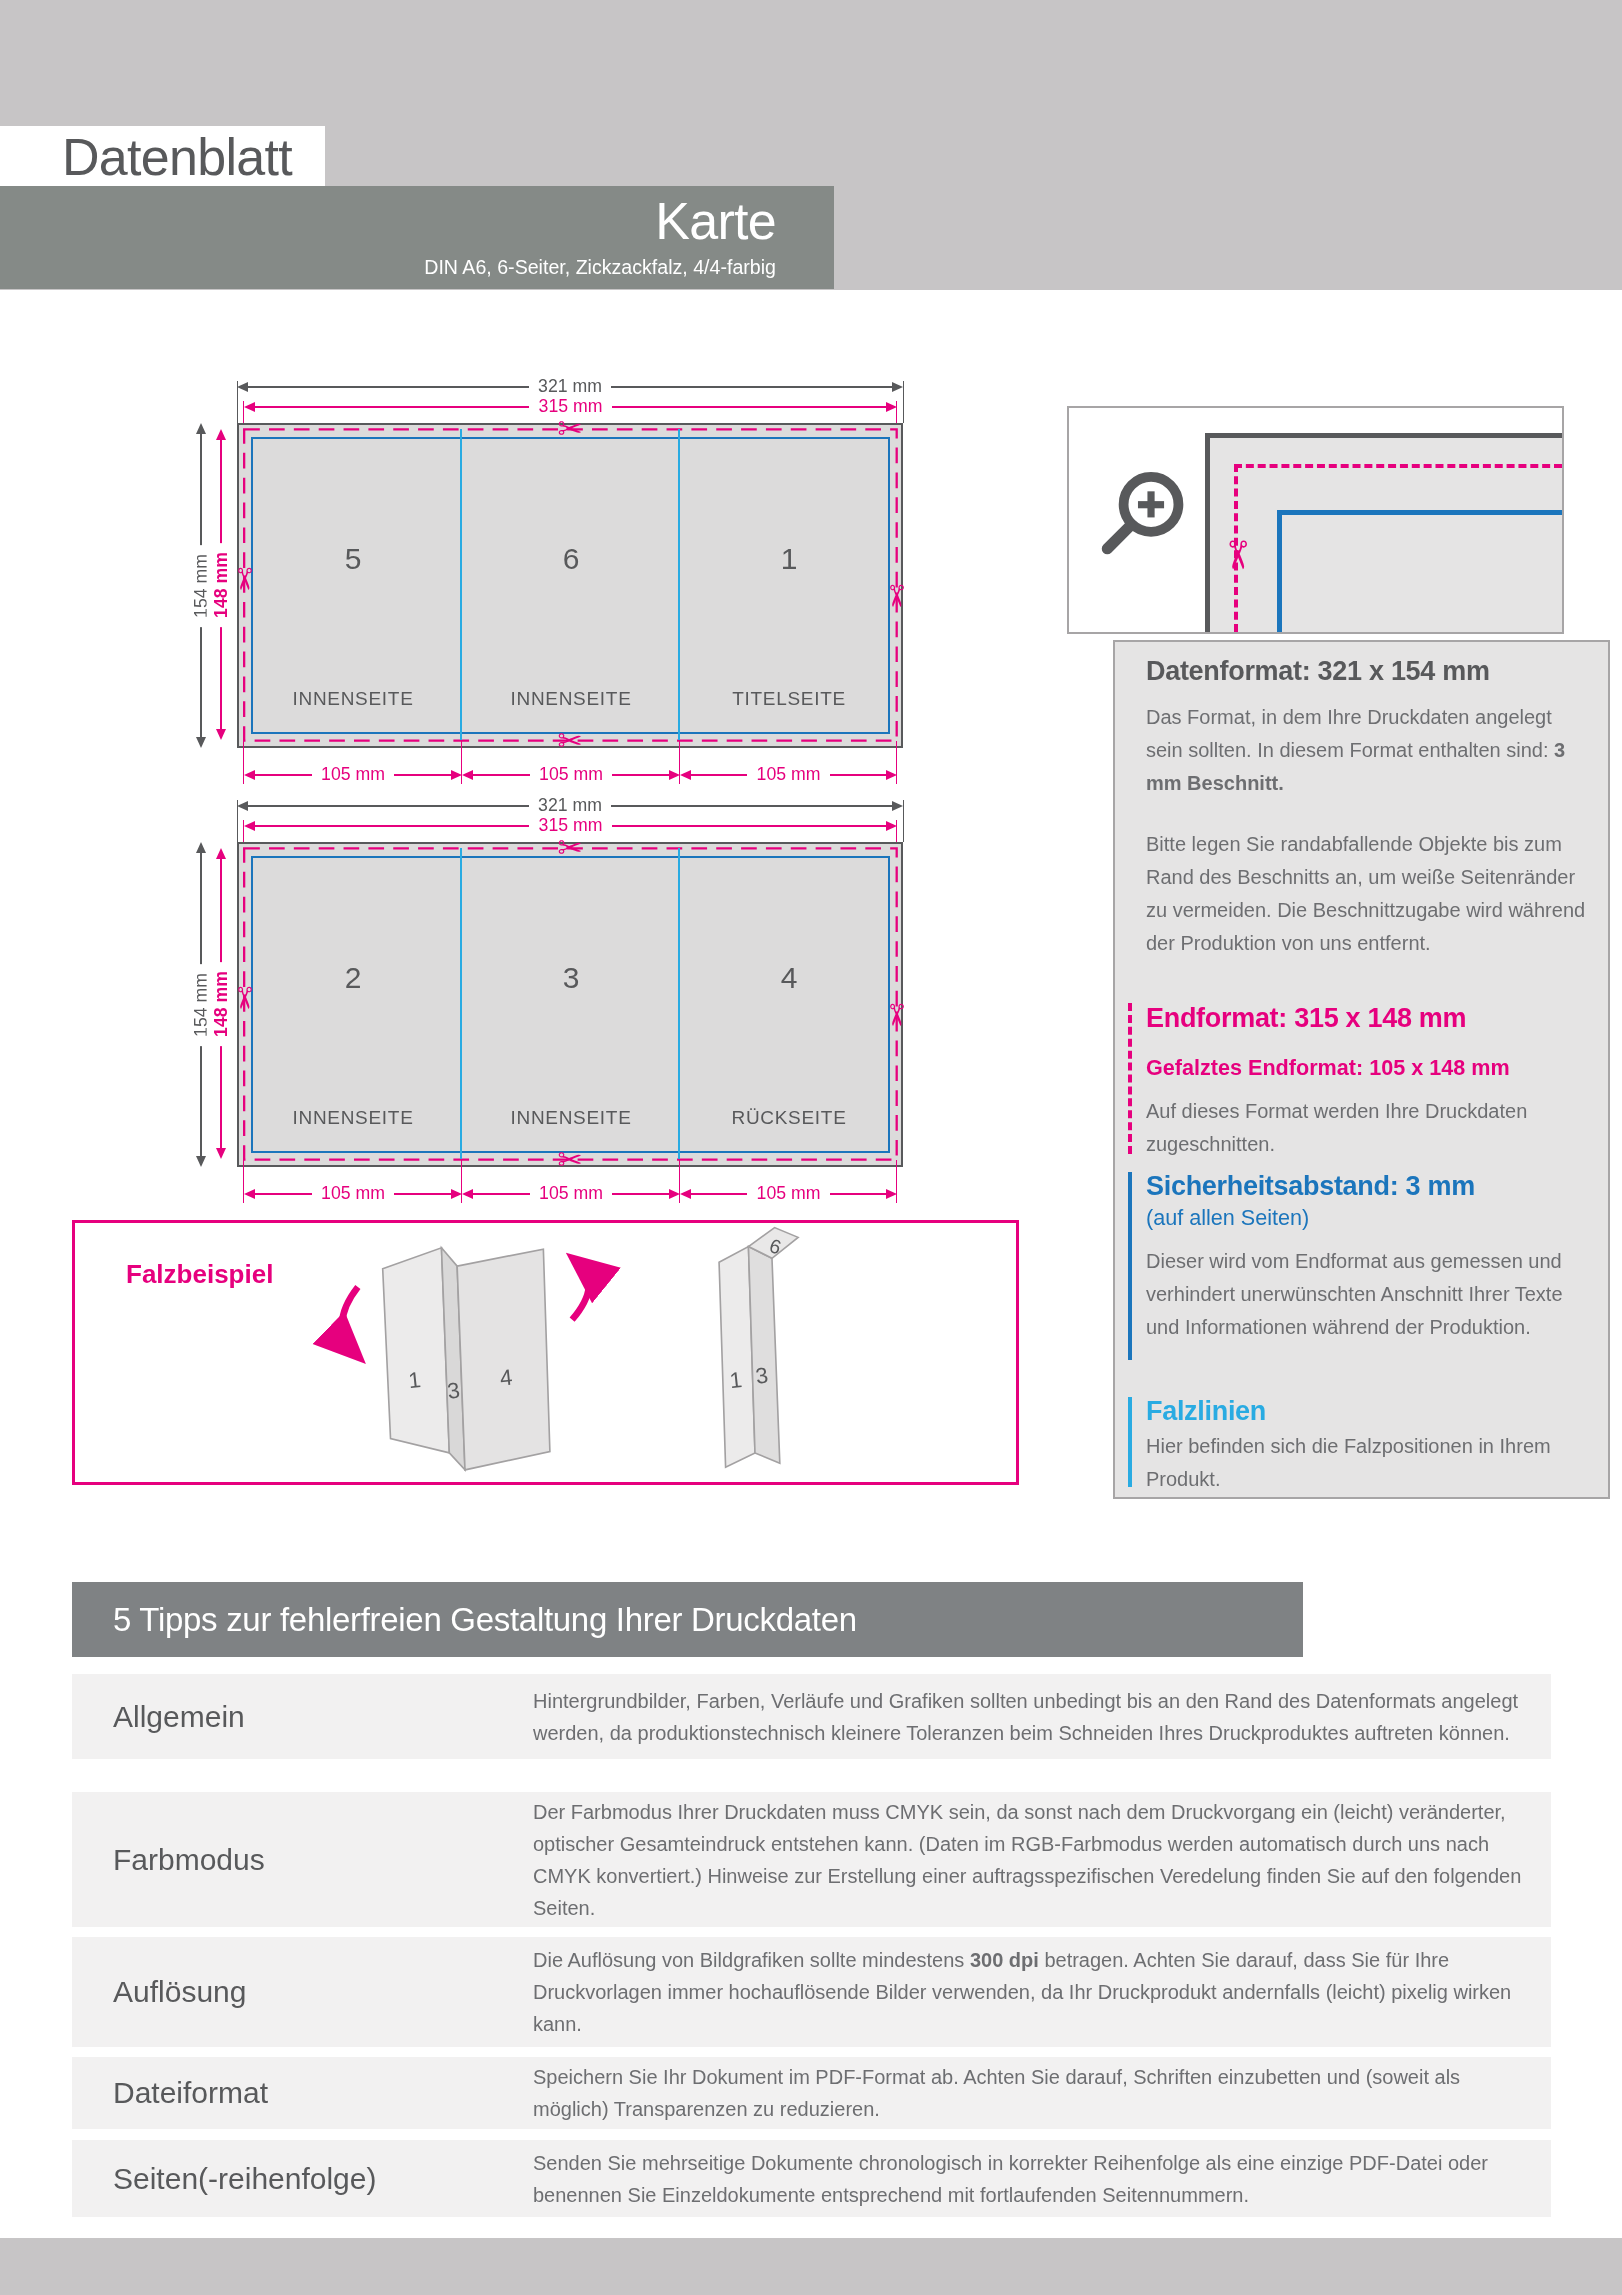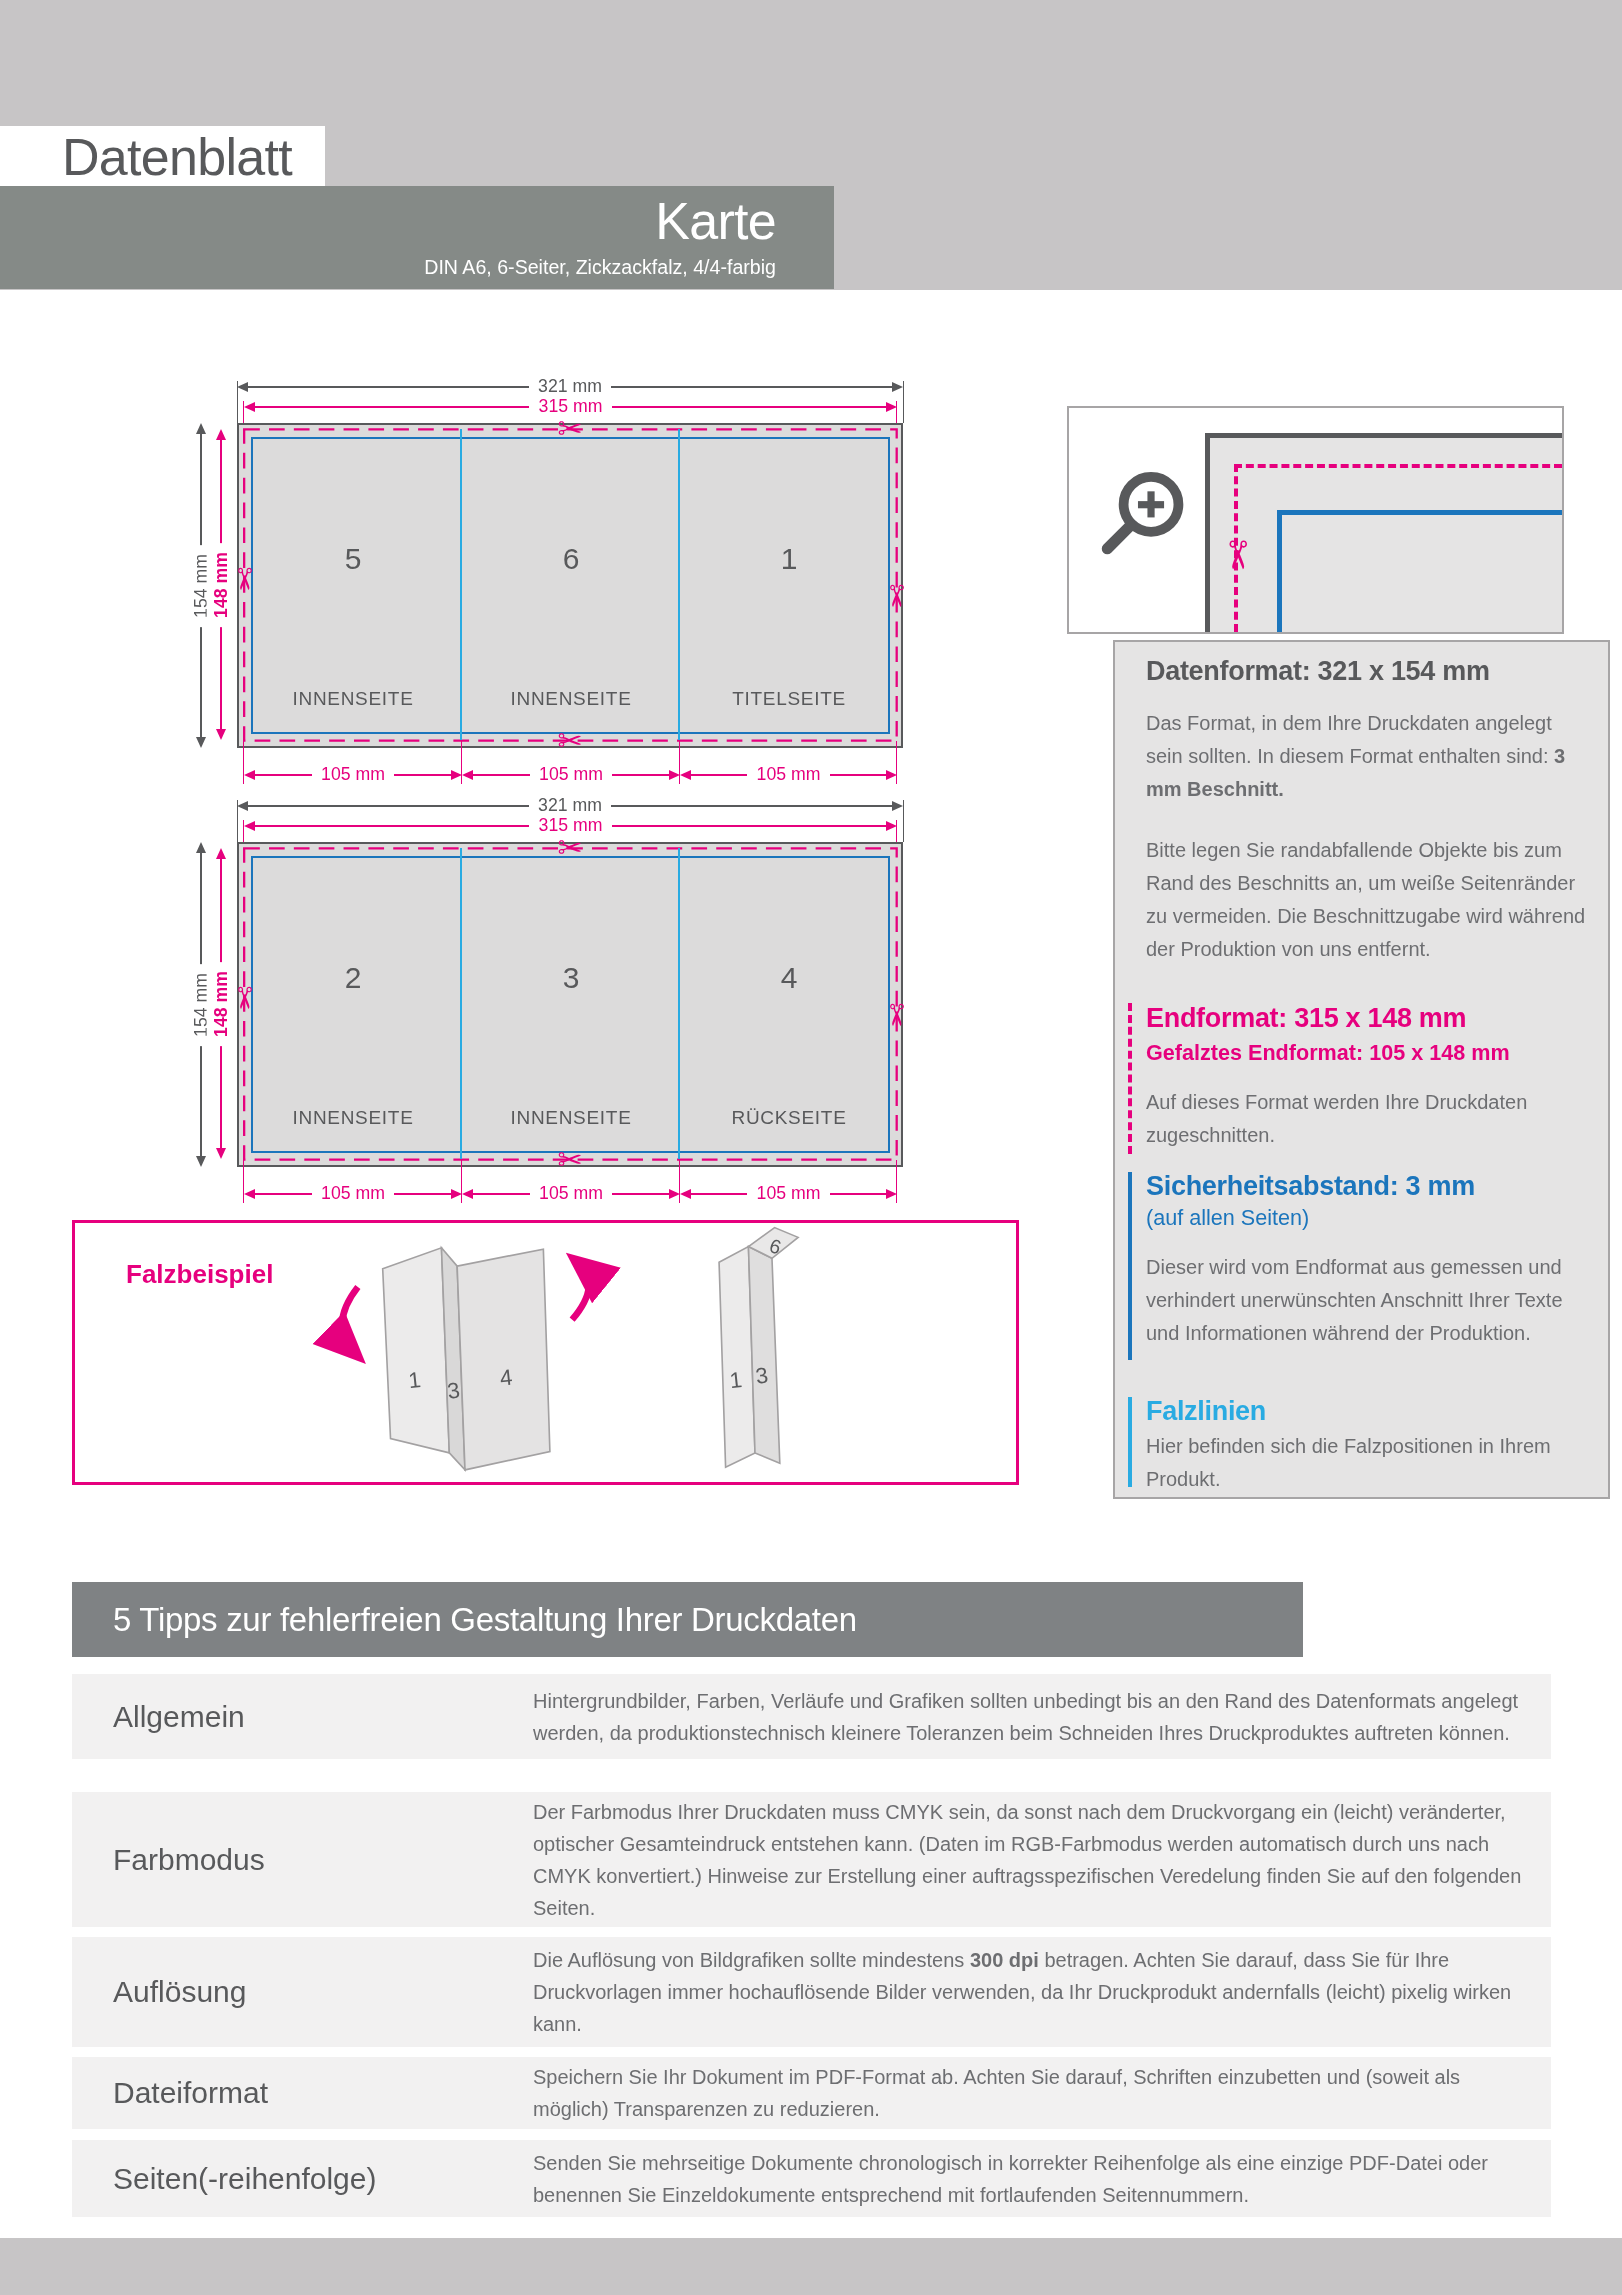--- a/index.html
+++ b/index.html
@@ -65,23 +65,23 @@
   .ln-blue-h{position:absolute;left:208px;top:102px;right:0;height:4.6px;background:#1b75bc;}
   .ln-blue-v{position:absolute;left:208px;top:102px;bottom:0;width:4.6px;background:#1b75bc;}
   .lens-scis{position:absolute;left:168px;top:147px;color:#e6007e;font-family:"DejaVu Sans",sans-serif;
              font-size:39px;transform:translate(-50%,-50%) rotate(90deg);}
 
   
   .infobox{position:absolute;left:1113px;top:640px;width:497px;height:859px;background:#e5e4e4;
            border:2px solid #a7a5a6;box-sizing:border-box;}
   .infobox .sect{position:absolute;left:31px;width:440px;}
   .ih{font-size:27px;font-weight:bold;letter-spacing:-0.3px;}
-  .isub{font-size:21.6px;font-weight:bold;margin-top:6px;}
+  .isub{font-size:21.6px;font-weight:bold;margin-top:21px;}
   .isub2{font-size:21.6px;margin-top:2.6px;}
-  .ibody{font-size:20px;line-height:33px;color:#6d6e71;margin-top:20px;}
+  .ibody{font-size:20px;line-height:33px;color:#6d6e71;margin-top:14px;}
   .bar{position:absolute;width:0;}
   .bar.dash{border-left:4.6px dashed #e6007e;}
   .bar.blue{border-left:4.6px solid #1b75bc;}
   .bar.cyan{border-left:4.6px solid #29abe2;}
 
   
   .tips-banner{position:absolute;left:72px;top:1582px;width:1231px;height:75px;background:#7f8284;
                display:flex;align-items:center;}
   .tips-banner span{color:#ffffff;font-size:33px;padding-left:41px;letter-spacing:-0.3px;}
   .tip-row{position:absolute;left:72px;width:1479px;background:#f2f1f1;}

